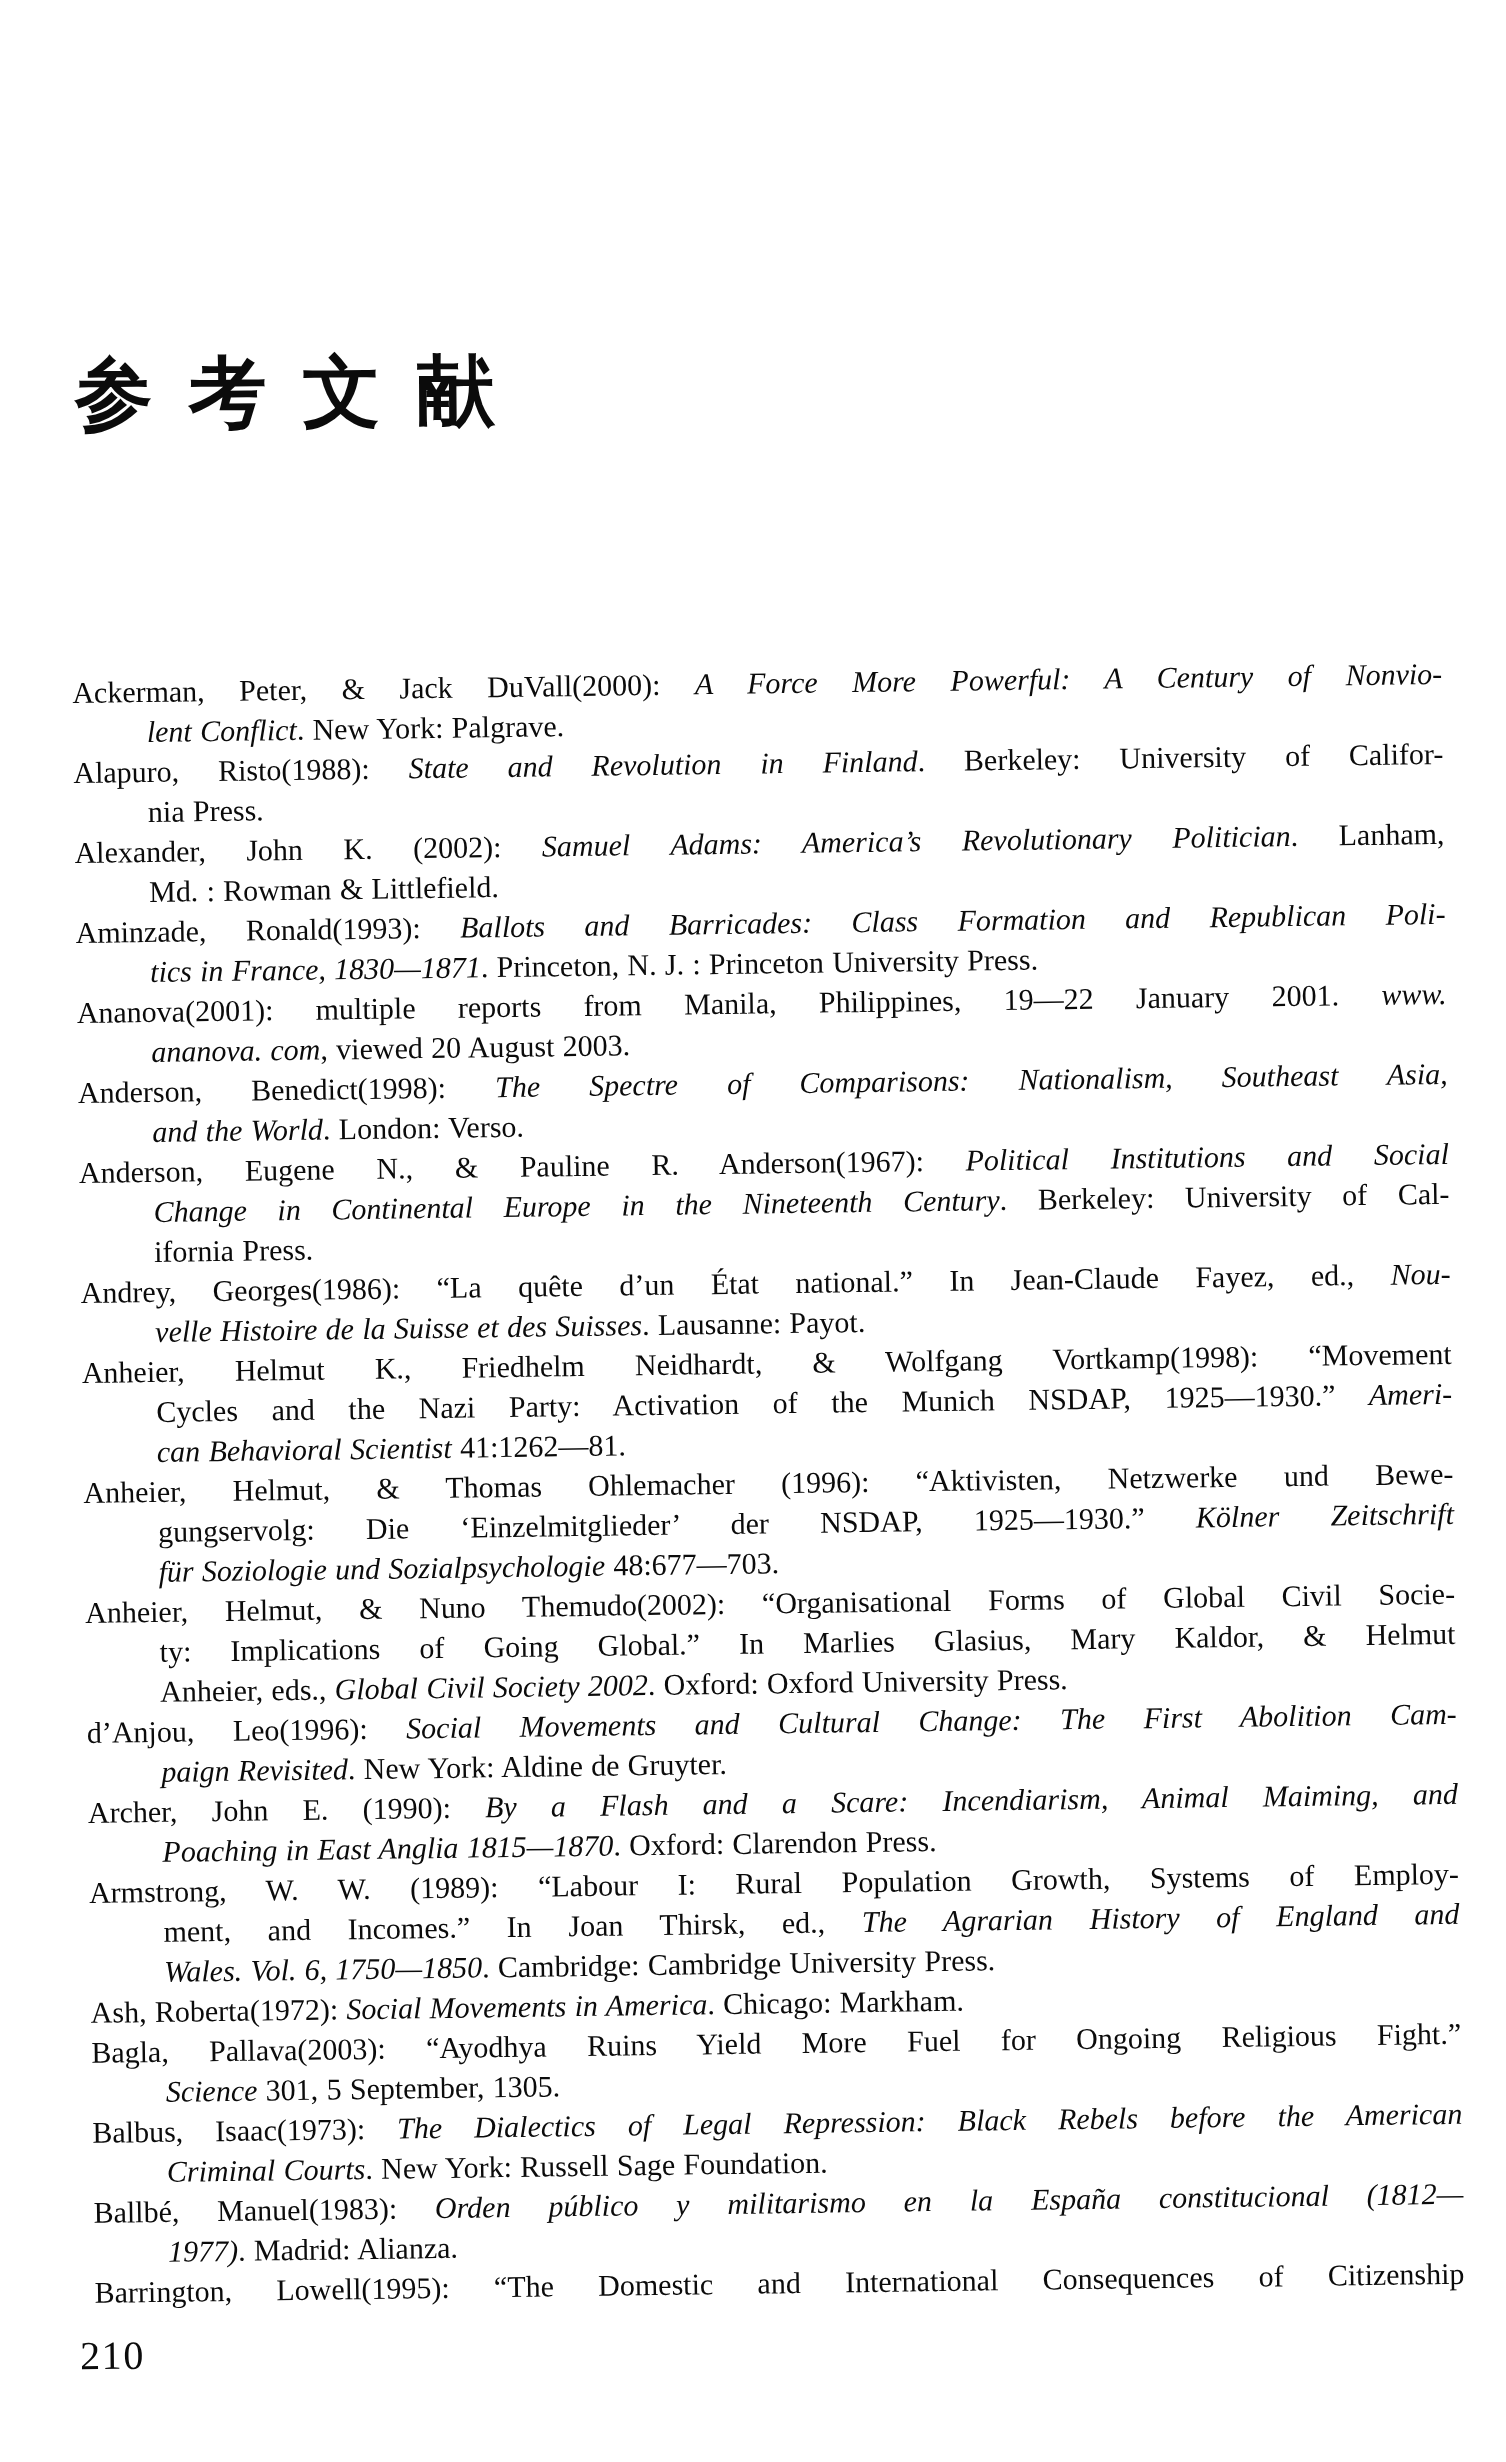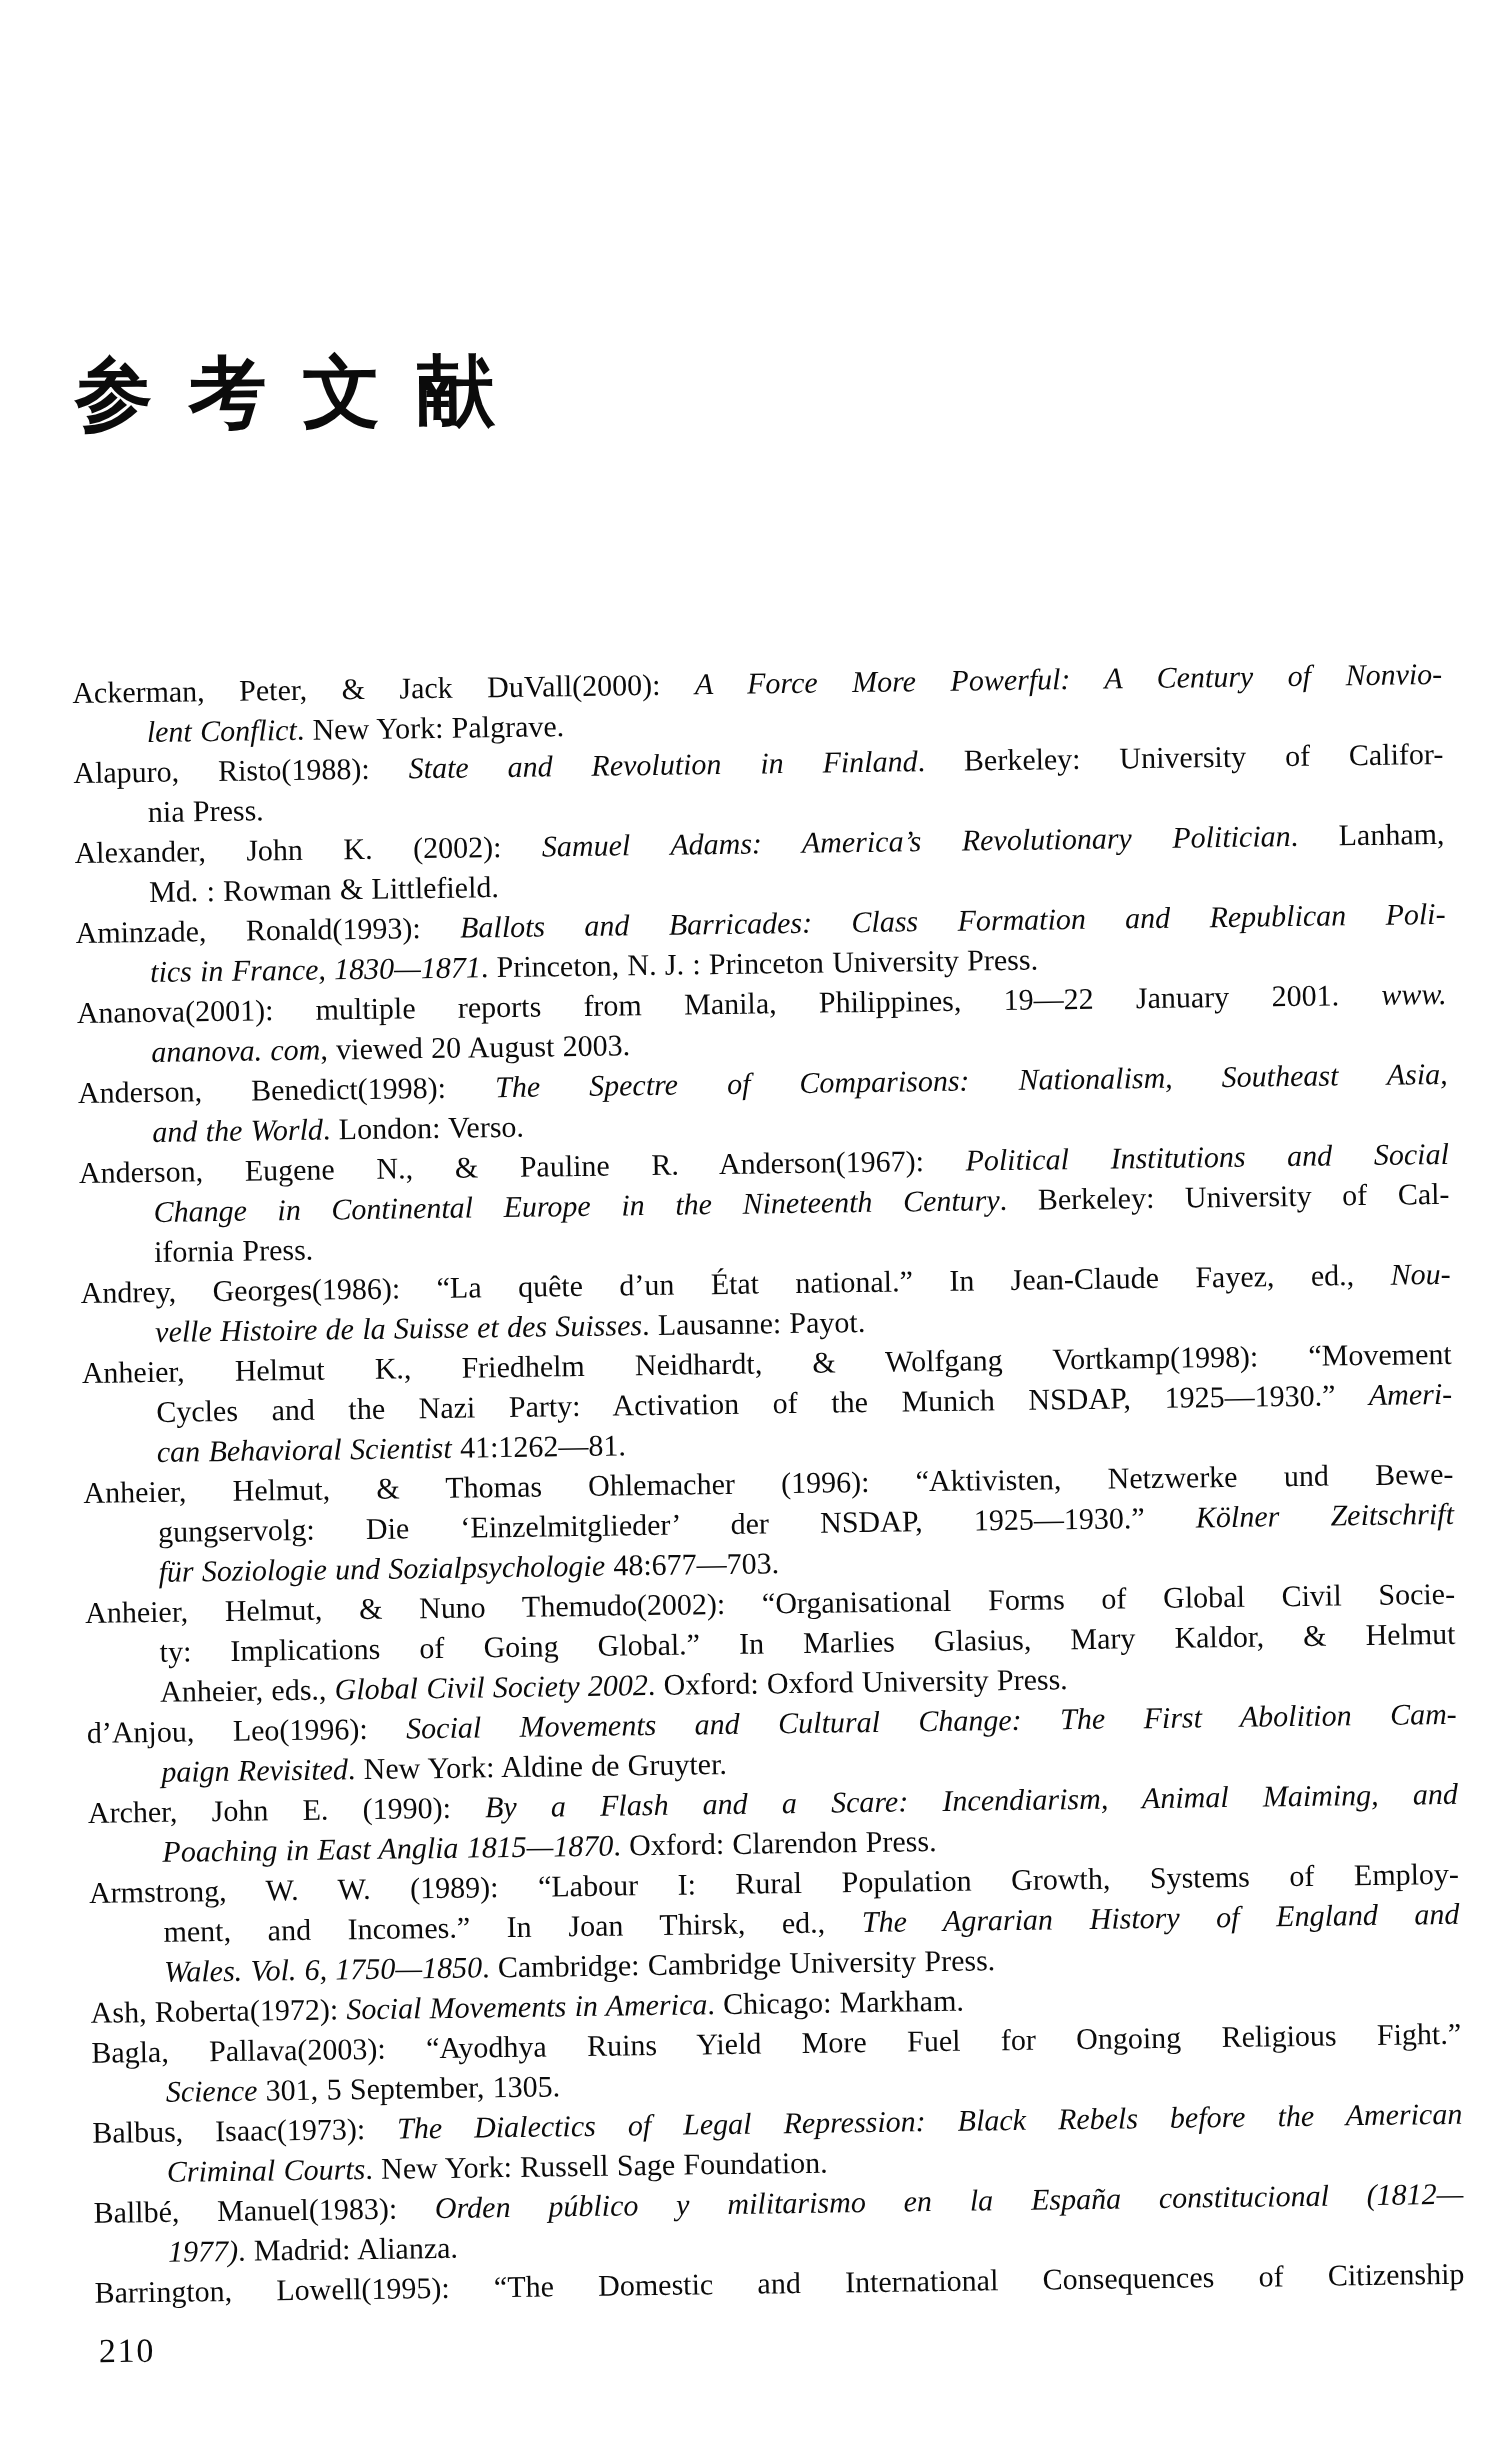--- a/index.html
+++ b/index.html
@@ -41,23 +41,23 @@
     word-spacing: 0.8px;
   }
   .line.full {
     text-align: justify;
     text-align-last: justify;
   }
   .line.cont { padding-left: 74px; }
   .it { font-style: italic; }
   .pagenum {
     position: absolute;
-    left: 99px;
+    left: 80px;
     top: 2326px;
-    font-size: 34px;
+    font-size: 40px;
     letter-spacing: 1.7px;
     transform: rotate(-0.6deg);
   }
 </style>
 </head>
 <body>
 
 <div class="page">
   <div class="title">参考文献</div>
   <div class="bib">

